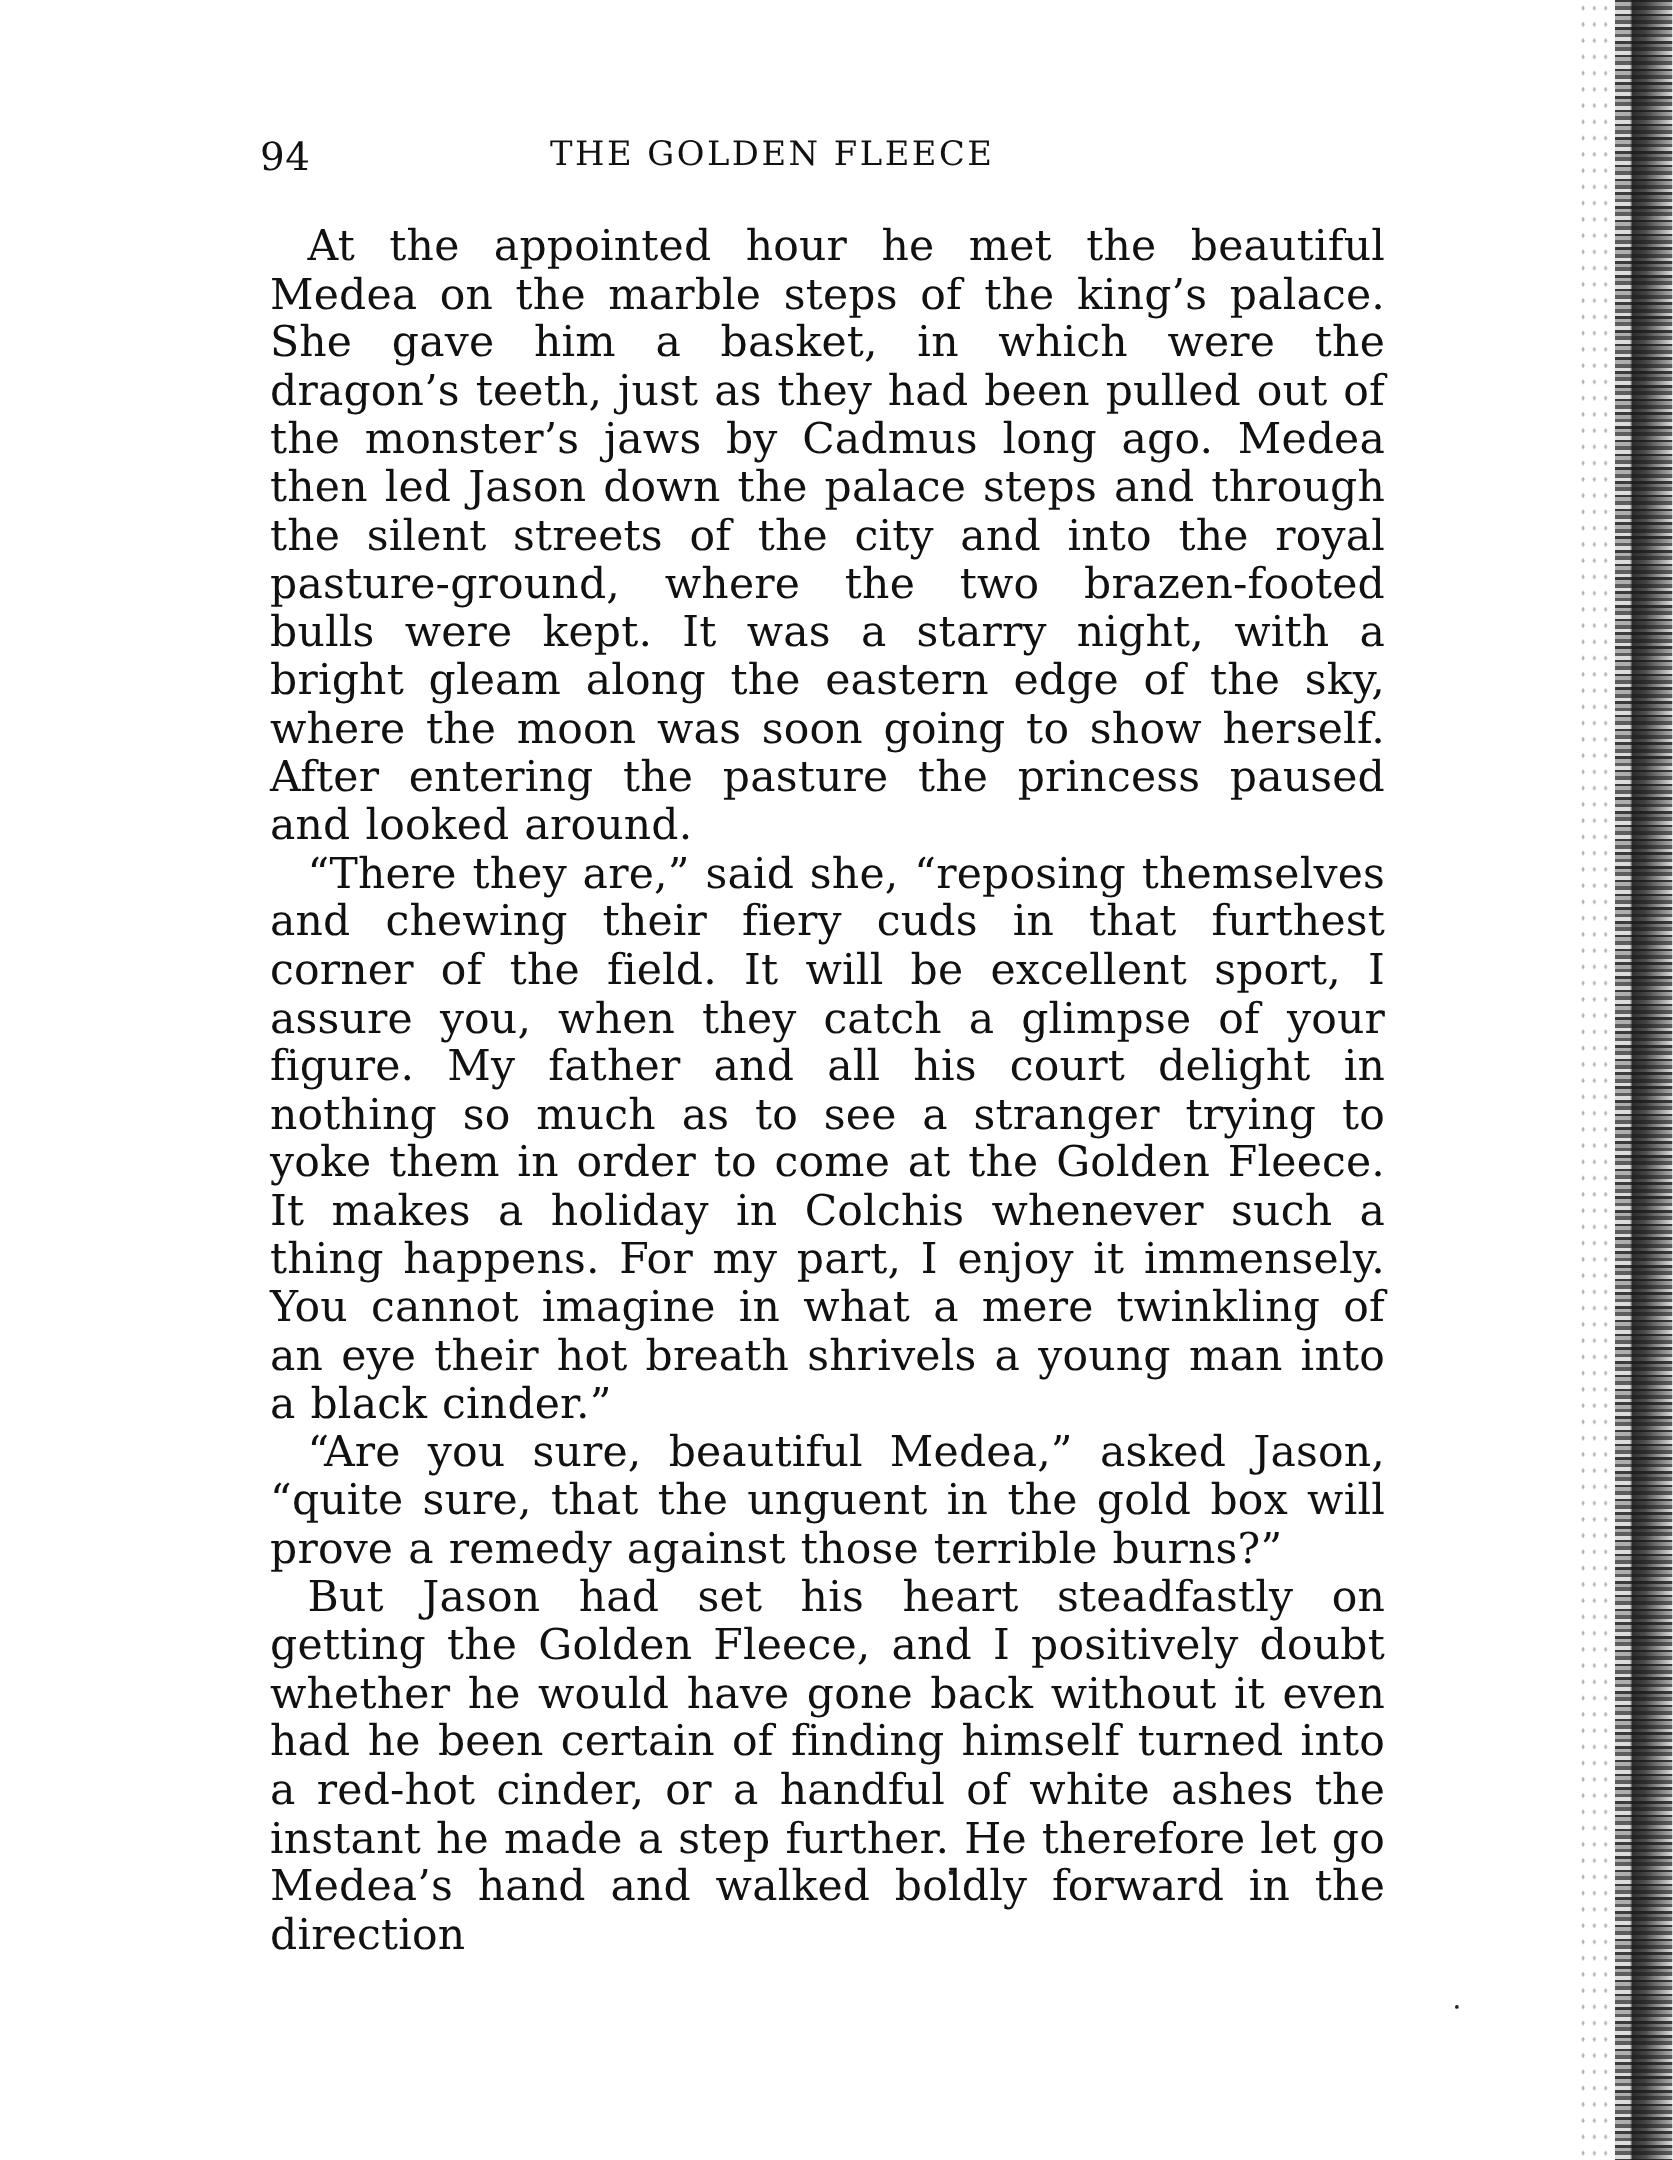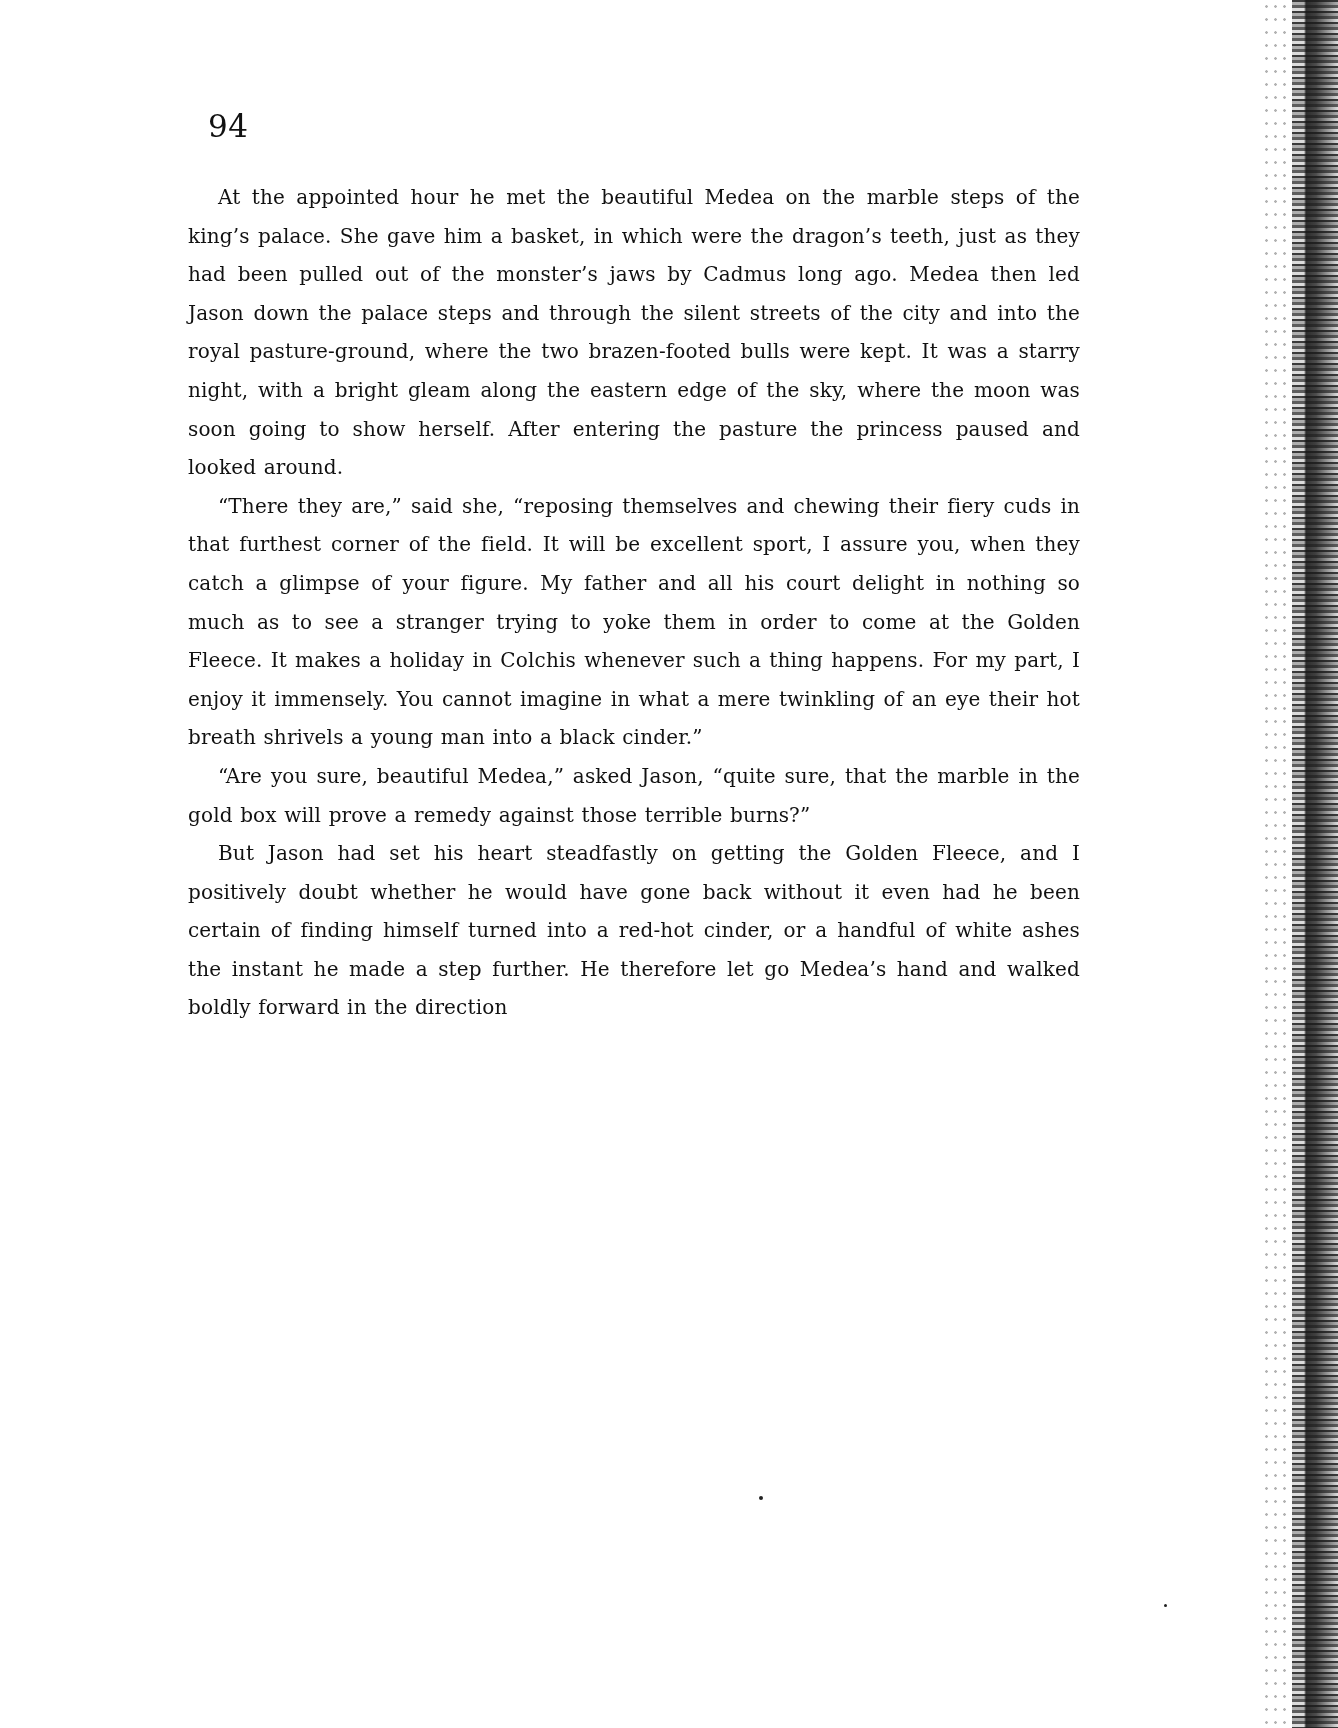--- a/index.html
+++ b/index.html
@@ -4,22 +4,22 @@
 <style>
   html, body { margin: 0; padding: 0; }
   body {
     width: 1338px; height: 1728px; background: #ffffff; position: relative; overflow: hidden;
     font-family: "DejaVu Serif", "Liberation Serif", serif; color: #111;
   }
   .page-header { position: absolute; top: 108px; left: 208px; width: 890px; height: 40px; }
   .page-number { position: absolute; left: 0; top: 0; font-size: 31px; letter-spacing: 0.5px; }
   .running-head { position: absolute; left: 232px; top: 0; font-size: 27px; letter-spacing: 2px; }
   .text-block {
-    position: absolute; top: 178px; left: 188px; width: 892px;
-    font-size: 20px; line-height: 38.6px; text-align: justify; hyphens: none;
+    position: absolute; top: 178px; left: 216px; width: 892px;
+    font-size: 34px; line-height: 38.6px; text-align: justify; hyphens: none;
     letter-spacing: 0.15px; word-spacing: 1px;
   }
   .text-block p { margin: 0; text-indent: 30px; }
   .binding-edge {
     position: absolute; top: 0; right: 0; width: 46px; height: 1728px;
     background:
       repeating-linear-gradient(180deg, rgba(0,0,0,0.85) 0 2px, rgba(0,0,0,0.35) 2px 5px, rgba(0,0,0,0.7) 5px 8px, rgba(0,0,0,0.15) 8px 11px),
       linear-gradient(90deg, #fff 0, #fff 12px, #222 14px, #444 24px, #999 34px, #fff 46px);
     background-blend-mode: multiply;
     opacity: 0.9;
@@ -29,26 +29,27 @@
     background-image: radial-gradient(#222 1px, transparent 1.3px);
     background-size: 9px 13px; opacity: 0.35;
   }
   .dot { position: absolute; width: 4px; height: 4px; background: #222; border-radius: 50%; }
 </style>
 </head>
 <body>
 
 <div class="page-header">
   <span class="page-number">94</span>
+  <span class="running-head">THE GOLDEN FLEECE</span>
 </div>
 
 <div class="text-block">
   <p style="text-indent:30px">At the appointed hour he met the beautiful Medea on the marble steps of the king’s palace. She gave him a basket, in which were the dragon’s teeth, just as they had been pulled out of the monster’s jaws by Cadmus long ago. Medea then led Jason down the palace steps and through the silent streets of the city and into the royal pasture-ground, where the two brazen-footed bulls were kept. It was a starry night, with a bright gleam along the eastern edge of the sky, where the moon was soon going to show herself. After entering the pasture the princess paused and looked around.</p>
   <p>“There they are,” said she, “reposing themselves and chewing their fiery cuds in that furthest corner of the field. It will be excellent sport, I assure you, when they catch a glimpse of your figure. My father and all his court delight in nothing so much as to see a stranger trying to yoke them in order to come at the Golden Fleece. It makes a holiday in Colchis whenever such a thing happens. For my part, I enjoy it immensely. You cannot imagine in what a mere twinkling of an eye their hot breath shrivels a young man into a black cinder.”</p>
-  <p>“Are you sure, beautiful Medea,” asked Jason, “quite sure, that the marble in the gold box will prove a remedy against those terrible burns?”</p>
+  <p>“Are you sure, beautiful Medea,” asked Jason, “quite sure, that the unguent in the gold box will prove a remedy against those terrible burns?”</p>
   <p>But Jason had set his heart steadfastly on getting the Golden Fleece, and I positively doubt whether he would have gone back without it even had he been certain of finding himself turned into a red-hot cinder, or a handful of white ashes the instant he made a step further. He therefore let go Medea’s hand and walked boldly forward in the direction</p>
 </div>
 
 <div class="binding-speckle"></div>
 <div class="binding-edge"></div>
 
 <div class="dot" style="left:759px; top:1496px;"></div>
 <div class="dot" style="left:1164px; top:1604px; width:3px; height:3px;"></div>
 
 </body></html>

